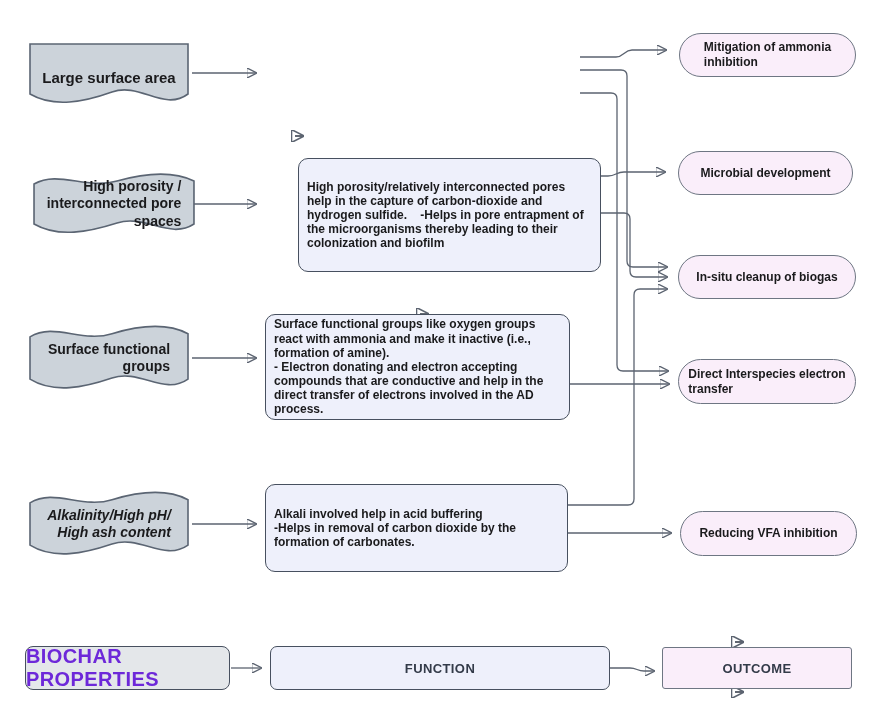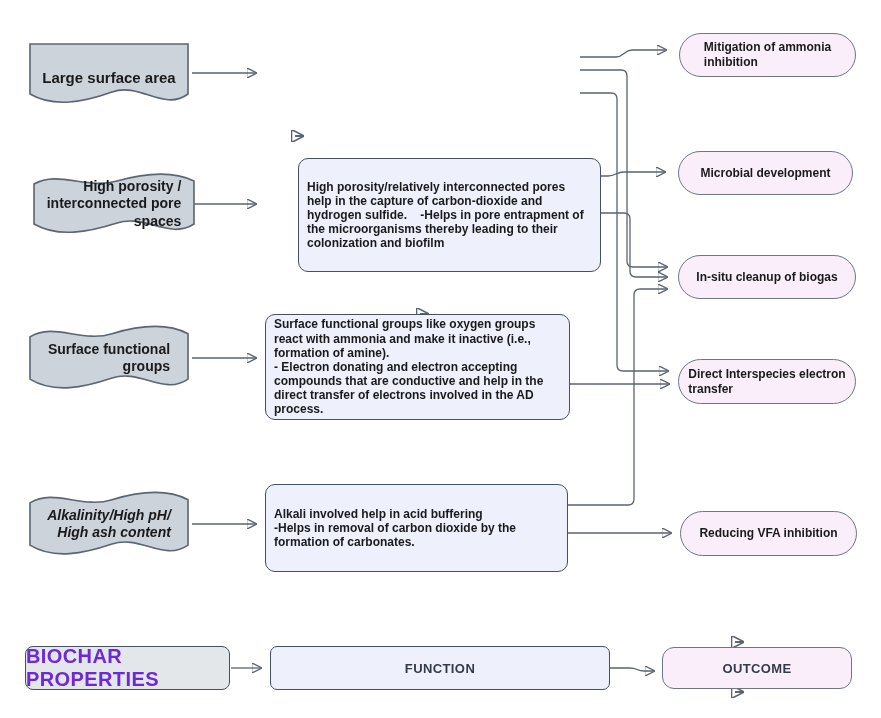--- a/index.html
+++ b/index.html
@@ -30,21 +30,21 @@
         border-radius:10px;justify-content:flex-start;padding:6px 8px 6px 8px;}
   .func .txt{white-space:pre-wrap;font-size:12px;line-height:1.18;text-align:left;}
   .out{background:var(--outcome-fill);border:1.4px solid var(--outcome-border);
        border-radius:999px;}
   .out .lbl{text-align:left;white-space:pre-line;font-size:12px;line-height:1.25;padding:0 6px;}
   .legend-prop{background:var(--legend-property-fill);border:1.4px solid var(--function-border);
        border-radius:8px;font-size:20px;letter-spacing:.4px;color:#6d28d9;}
   .legend-func{background:var(--function-fill);border:1.4px solid var(--function-border);
        border-radius:7px;font-size:13px;letter-spacing:.4px;color:#333b49;}
   .legend-out{background:var(--outcome-fill);border:1.4px solid var(--outcome-border);
-       border-radius:12px;font-size:13px;letter-spacing:.4px;color:#333b49;}
+       border-radius:3px;font-size:13px;letter-spacing:.4px;color:#333b49;}
 </style>
 </head>
 <body>
 
 <div class="canvas">
 
   <svg class="wires" viewBox="0 0 881 718">
     <defs>
       <marker id="arw" viewBox="0 0 10 10" refX="9" refY="5" markerWidth="8" markerHeight="8" orient="auto-start-reverse">
         <path d="M0,0 L10,5 L0,10 z"></path>

